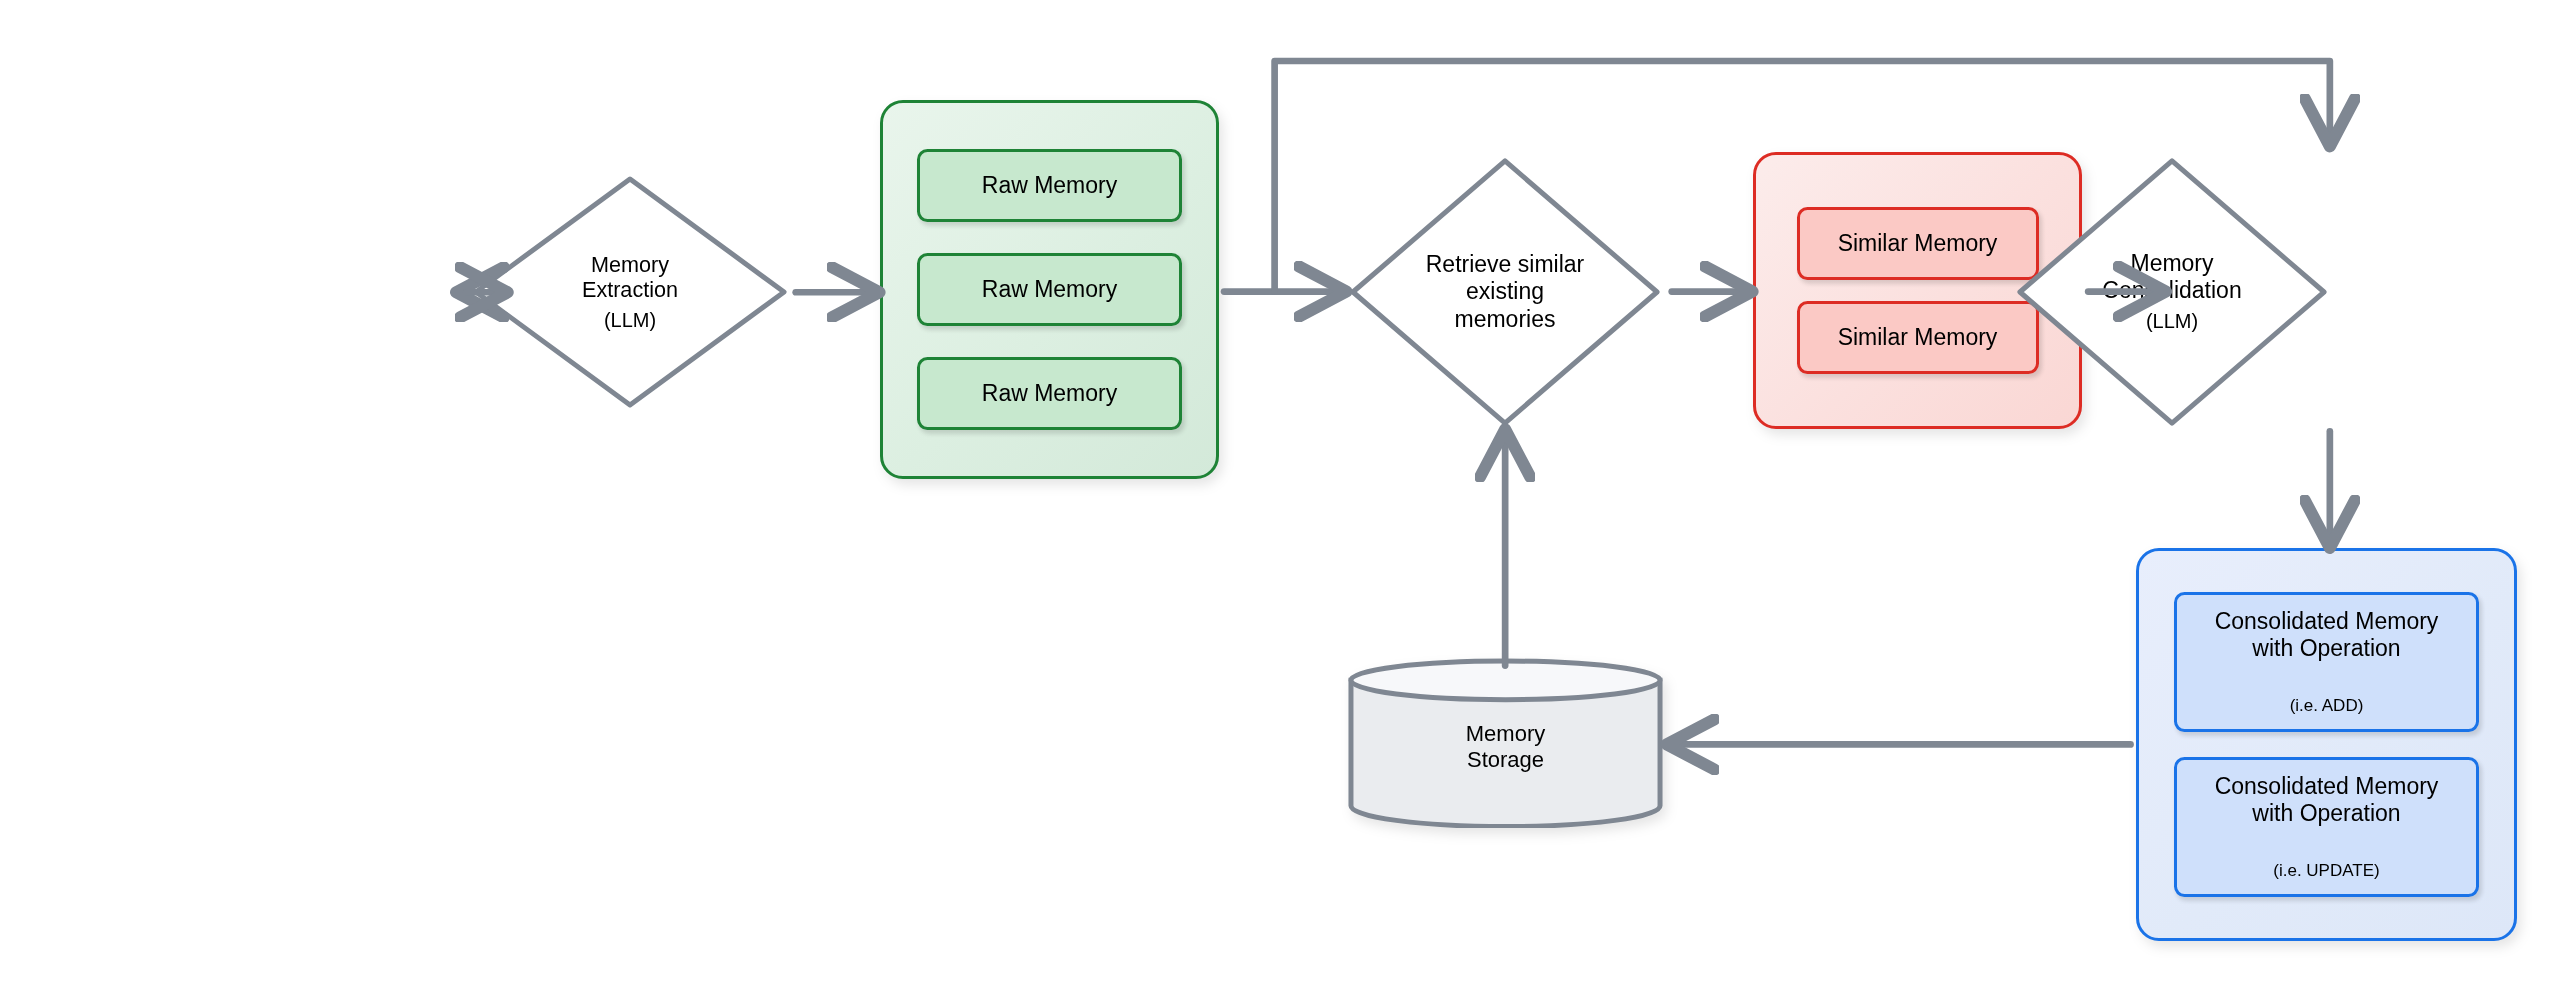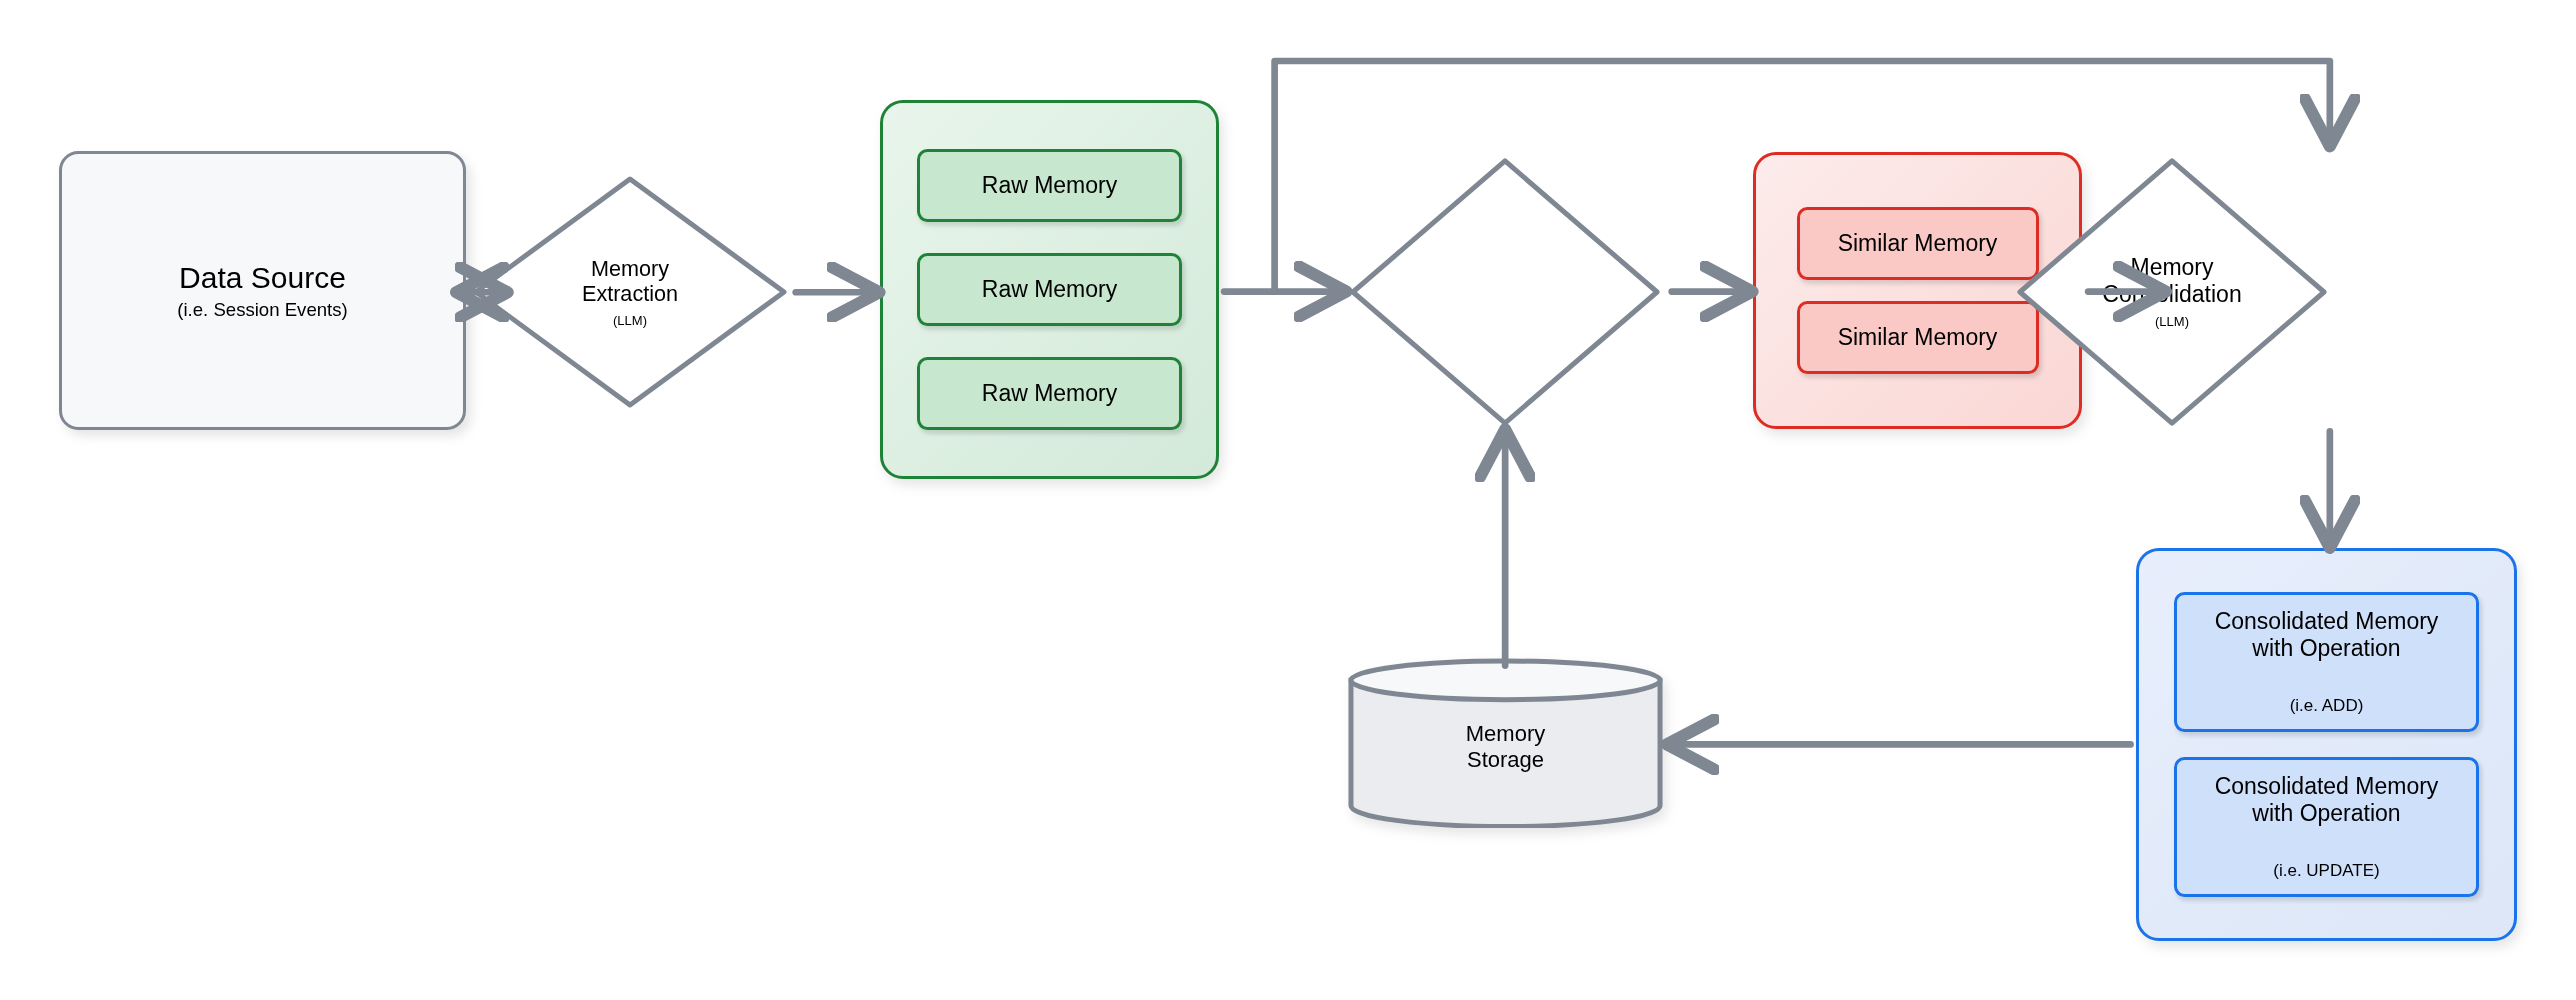--- a/index.html
+++ b/index.html
@@ -62,21 +62,21 @@
     inset: 0;
     width: 100%;
     height: 100%;
     overflow: visible;
   }
   .diamond .node-label {
     position: relative;
     z-index: 2;
     font-size: 21.6px;
   }
-  .diamond .sub { font-size: 13px; margin-top: 6px; }
+  .diamond .sub { font-size: 20px; margin-top: 6px; }
 
   #diamond-extraction { left: 470px; top: 173px;  width: 320px; height: 238px; }
   #diamond-retrieve   { left: 1347px; top: 155px; width: 316px; height: 274px; }
   #diamond-consolidation { left: 2014px; top: 155px; width: 316px; height: 274px; }
   #diamond-retrieve .node-label { font-size: 23px; }
   #diamond-consolidation .node-label { font-size: 23px; }
 
   
   .group {
     position: absolute;
@@ -181,26 +181,20 @@
     width: 2576px; height: 1001px;
     pointer-events: none;
     z-index: 5;
   }
 </style>
 </head>
 <body>
 
 <div id="canvas">
 
-  <div class="data-source">
-    <div class="node-label">
-      <span>Data Source</span>
-      <span class="sub">(i.e. Session Events)</span>
-    </div>
-  </div>
 
   <div class="diamond" id="diamond-extraction">
     <svg viewBox="0 0 430 320" preserveAspectRatio="none">
       <path d="M215 8 L422 160 L215 312 L8 160 Z" fill="#ffffff" stroke="#7f8792" stroke-width="5" stroke-linejoin="round" vector-effect="non-scaling-stroke"></path>
     </svg>
     <div class="node-label">
       <span>Memory
 Extraction</span>
       <span class="sub">(LLM)</span>
     </div>
@@ -215,20 +209,23 @@
     </div>
     <div class="chip">
       <span>Raw Memory</span>
     </div>
   </div>
 
   <div class="diamond" id="diamond-retrieve">
     <svg viewBox="0 0 425 368" preserveAspectRatio="none">
       <path d="M212.5 8 L417 184 L212.5 360 L8 184 Z" fill="#ffffff" stroke="#7f8792" stroke-width="5" stroke-linejoin="round" vector-effect="non-scaling-stroke"></path>
     </svg>
+    <div class="node-label">Retrieve similar
+existing
+memories</div>
   </div>
 
   <div class="group" id="group-similar">
     <div class="chip">
       <span>Similar Memory</span>
     </div>
     <div class="chip">
       <span>Similar Memory</span>
     </div>
   </div>

